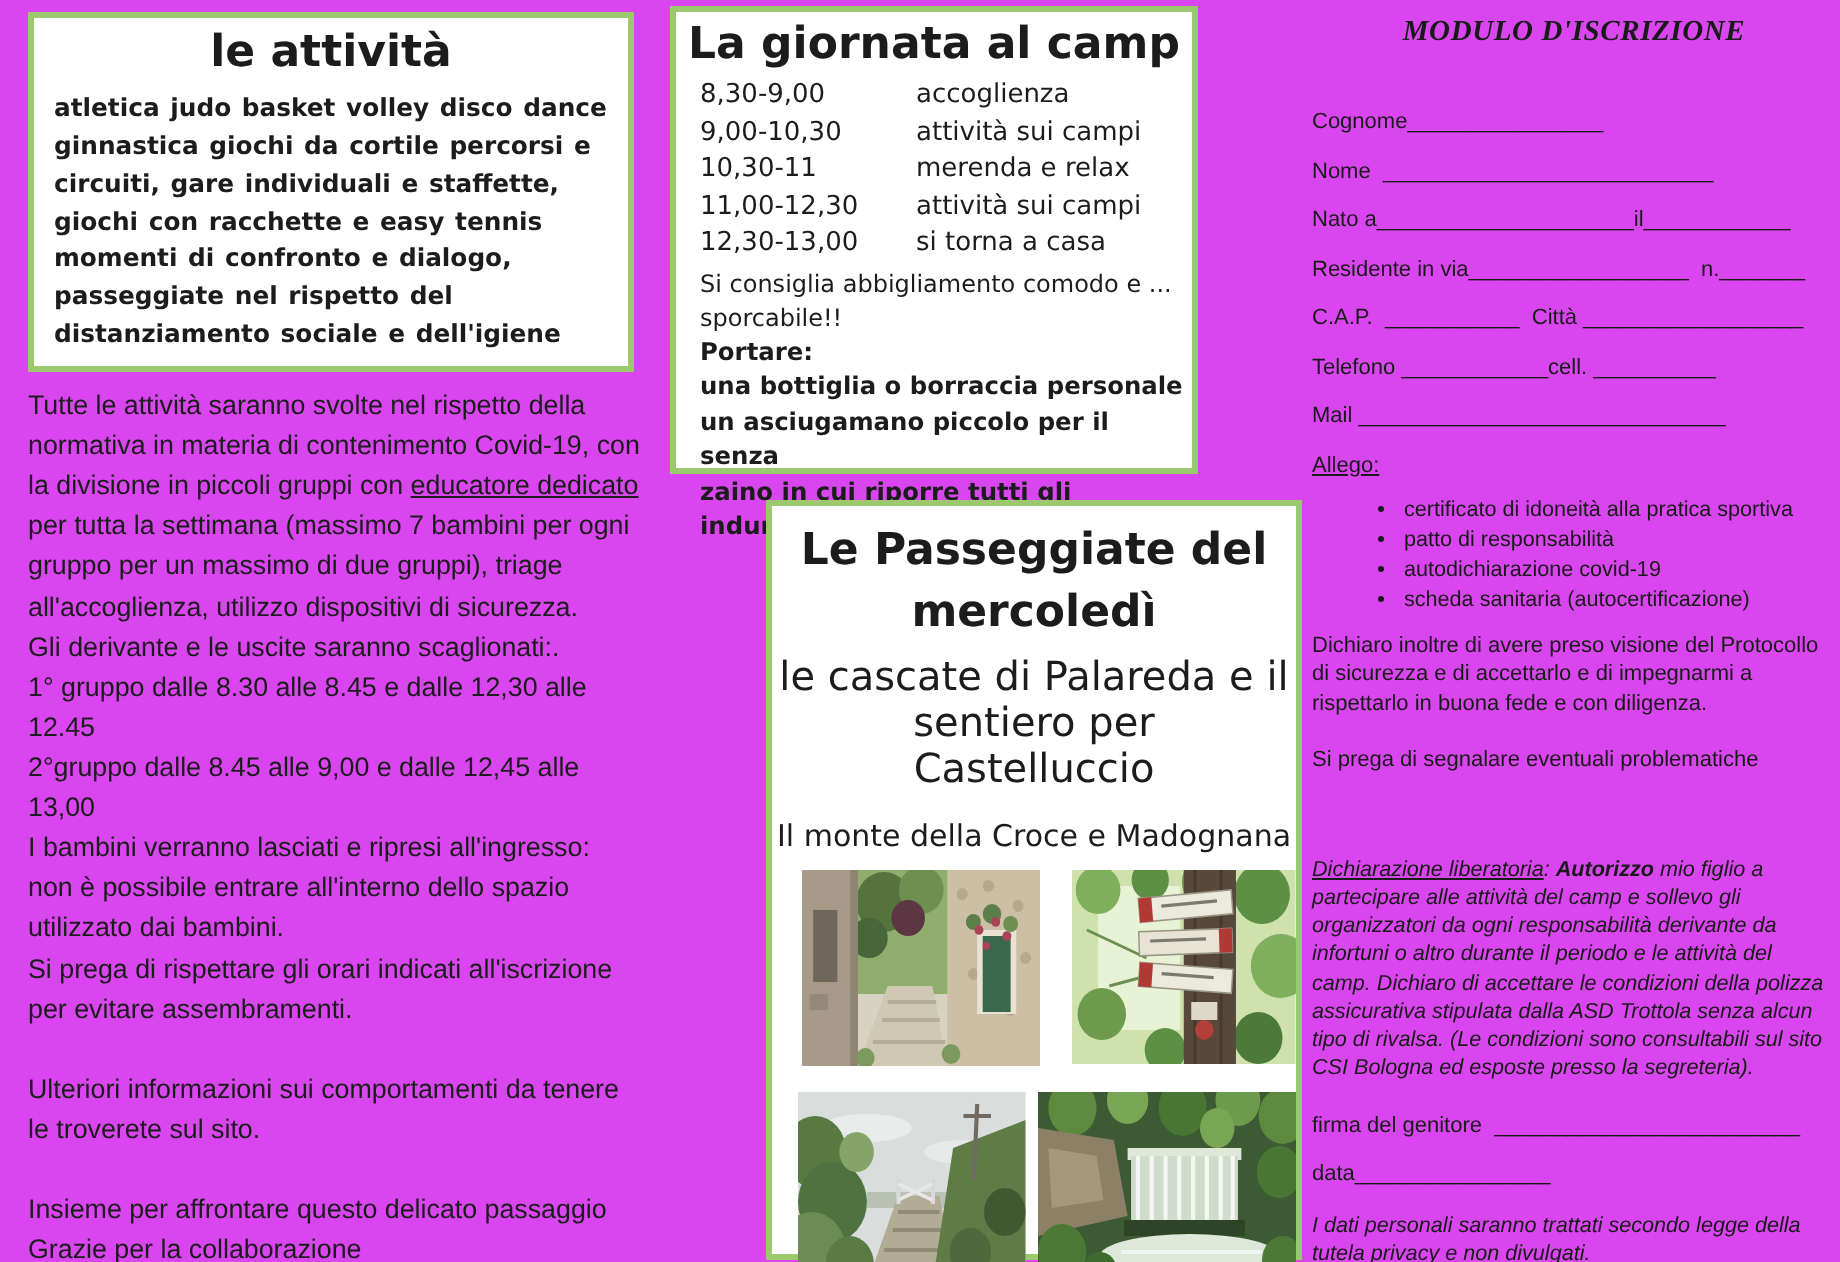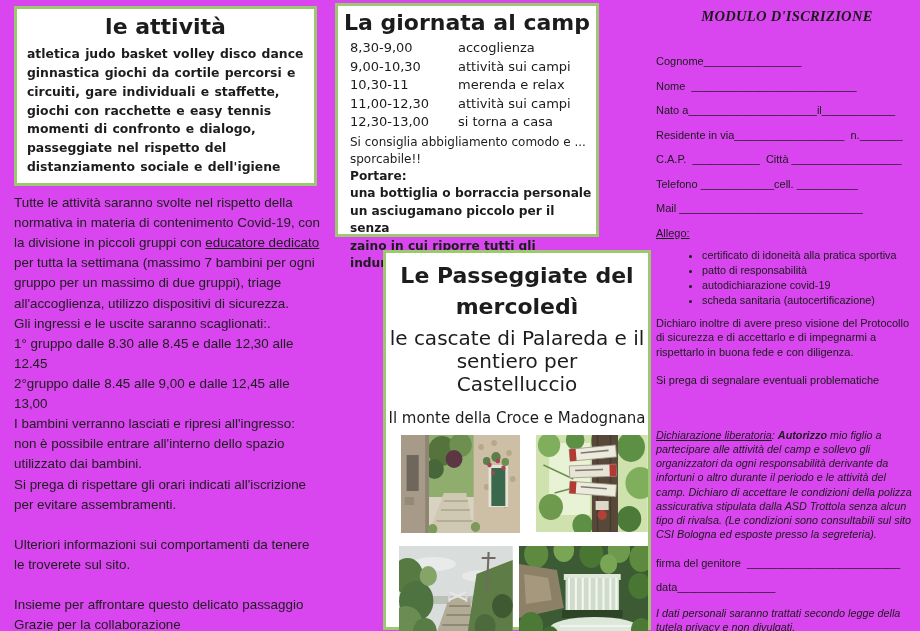--- a/index.html
+++ b/index.html
@@ -63,21 +63,21 @@
 
   <div class="green-box activities-box">
     <div class="box-title">le attività</div>
     <div class="activities-body">atletica judo basket volley disco dance ginnastica giochi da cortile percorsi e circuiti, gare individuali e staffette, giochi con racchette e easy tennis momenti di confronto e dialogo, passeggiate nel rispetto del distanziamento sociale e dell'igiene</div>
   </div>
 
   <div class="info-col">
     <div>
       <span>Tutte le attività saranno svolte nel rispetto della normativa in materia di contenimento Covid-19, con la divisione in piccoli gruppi con </span><span class="u">educatore dedicato</span><span>  per tutta la settimana (massimo 7 bambini per ogni gruppo per un massimo di due gruppi), triage all'accoglienza, utilizzo dispositivi di sicurezza.</span>
     </div>
-    <div>Gli ingressi e le uscite saranno scaglionati:.</div>
+    <div>Gli derivante e le uscite saranno scaglionati:.</div>
     <div>1° gruppo dalle 8.30 alle 8.45 e dalle 12,30 alle 12.45</div>
     <div>2°gruppo dalle 8.45 alle 9,00 e dalle 12,45 alle 13,00</div>
     <div>I bambini verranno lasciati e ripresi all'ingresso: non è possibile entrare all'interno dello spazio utilizzato dai bambini.</div>
     <div>Si prega di rispettare gli orari indicati all'iscrizione per evitare assembramenti.</div>
     <div class="gap">Ulteriori informazioni sui comportamenti da tenere le troverete sul sito.</div>
     <div class="gap">Insieme per affrontare questo delicato passaggio</div>
     <div>Grazie per la collaborazione</div>
   </div>
 
   <div class="green-box schedule-box">

